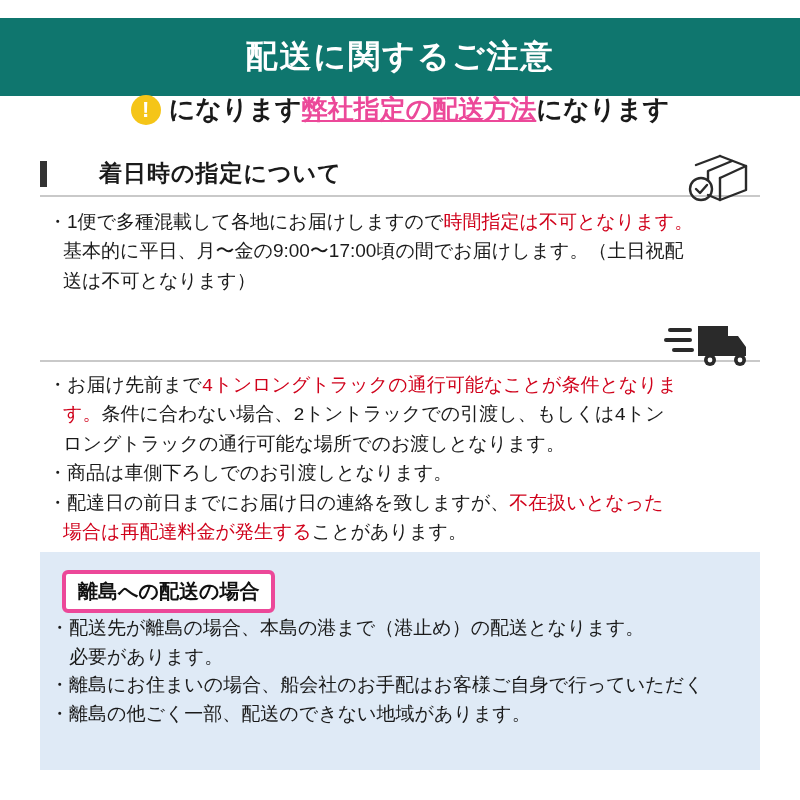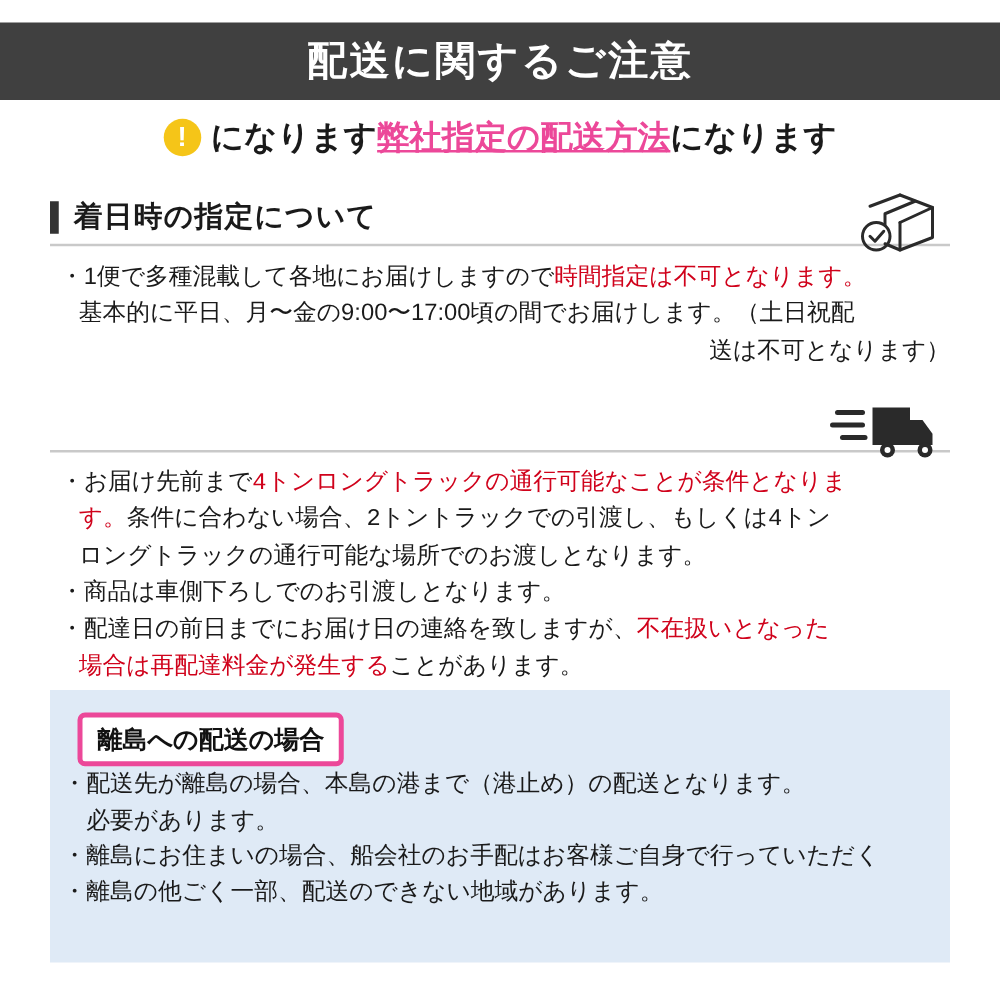--- a/index.html
+++ b/index.html
@@ -20,22 +20,22 @@
     height: 800px;
     box-sizing: border-box;
   }
 
   
   .banner {
     position: absolute;
     left: 0;
     top: 18px;
     width: 800px;
-    height: 62px;
-    background: #404040;
+    height: 78px;
+    background: #0f766e;
     display: flex;
     align-items: center;
     justify-content: center;
   }
   .banner-title {
     color: #ffffff;
     font-size: 32px;
     font-weight: bold;
     letter-spacing: 2px;
   }
@@ -74,20 +74,21 @@
     text-decoration: underline;
   }
 
   
   .section-head {
     position: absolute;
     left: 40px;
     width: 720px;
     display: flex;
     align-items: center;
+    gap: 40px;
   }
   .section-head .bar {
     width: 7px;
     height: 26px;
     background: #333333;
     margin-right: 12px;
   }
   .section-head .stitle {
     font-size: 23px;
     font-weight: bold;
@@ -192,21 +193,21 @@
     </svg>
   </div>
 
   <div class="body-block" style="top:207px;">
     <div>
       <span>・1便で多種混載して各地にお届けしますので</span><span class="red">時間指定は不可となります。</span>
     </div>
     <div style="padding-left:15px;">
       <span>基本的に平日、月〜金の9:00〜17:00頃の間でお届けします。（土日祝配</span>
     </div>
-    <div style="padding-left:15px;text-align:right;">
+    <div style="padding-left:15px;">
       <span>送は不可となります）</span>
     </div>
   </div>
 
   <div class="section-rule" style="top:360px;"></div>
 
   <div class="icon-truck">
     <svg viewBox="0 0 96 50" width="96" height="50" aria-hidden="true">
       <g fill="#2a2a2a">
         <path d="M34 8 h30 v10 h10 l8 11 v9 h-48 z"></path>

